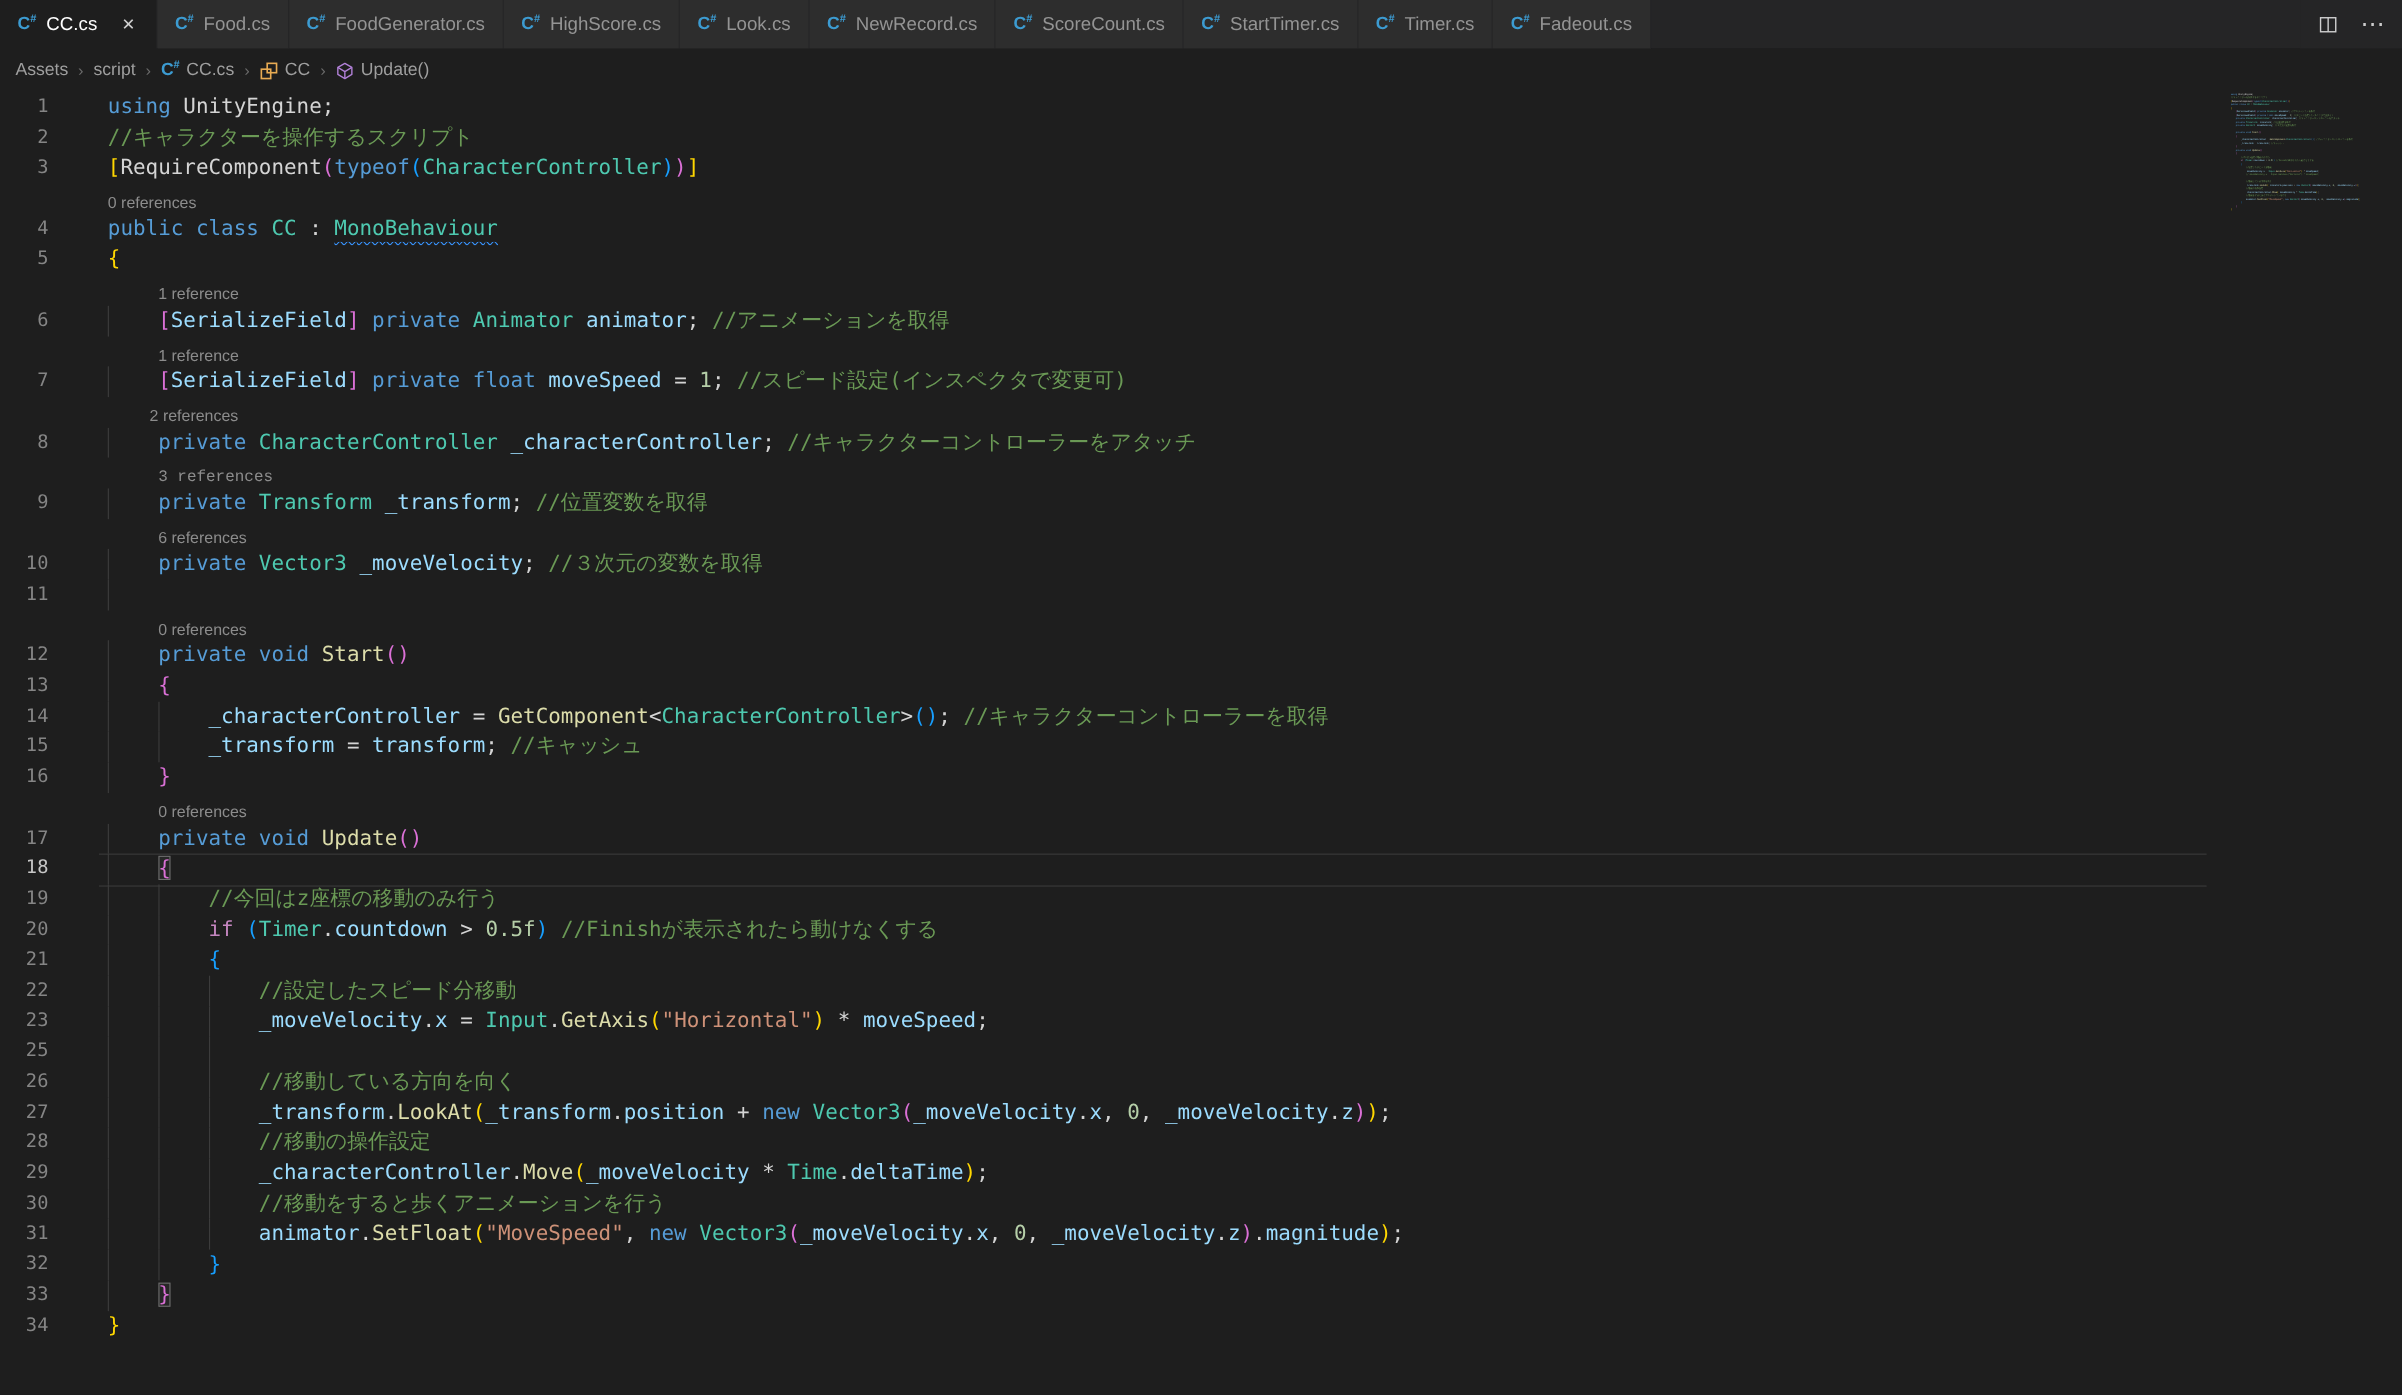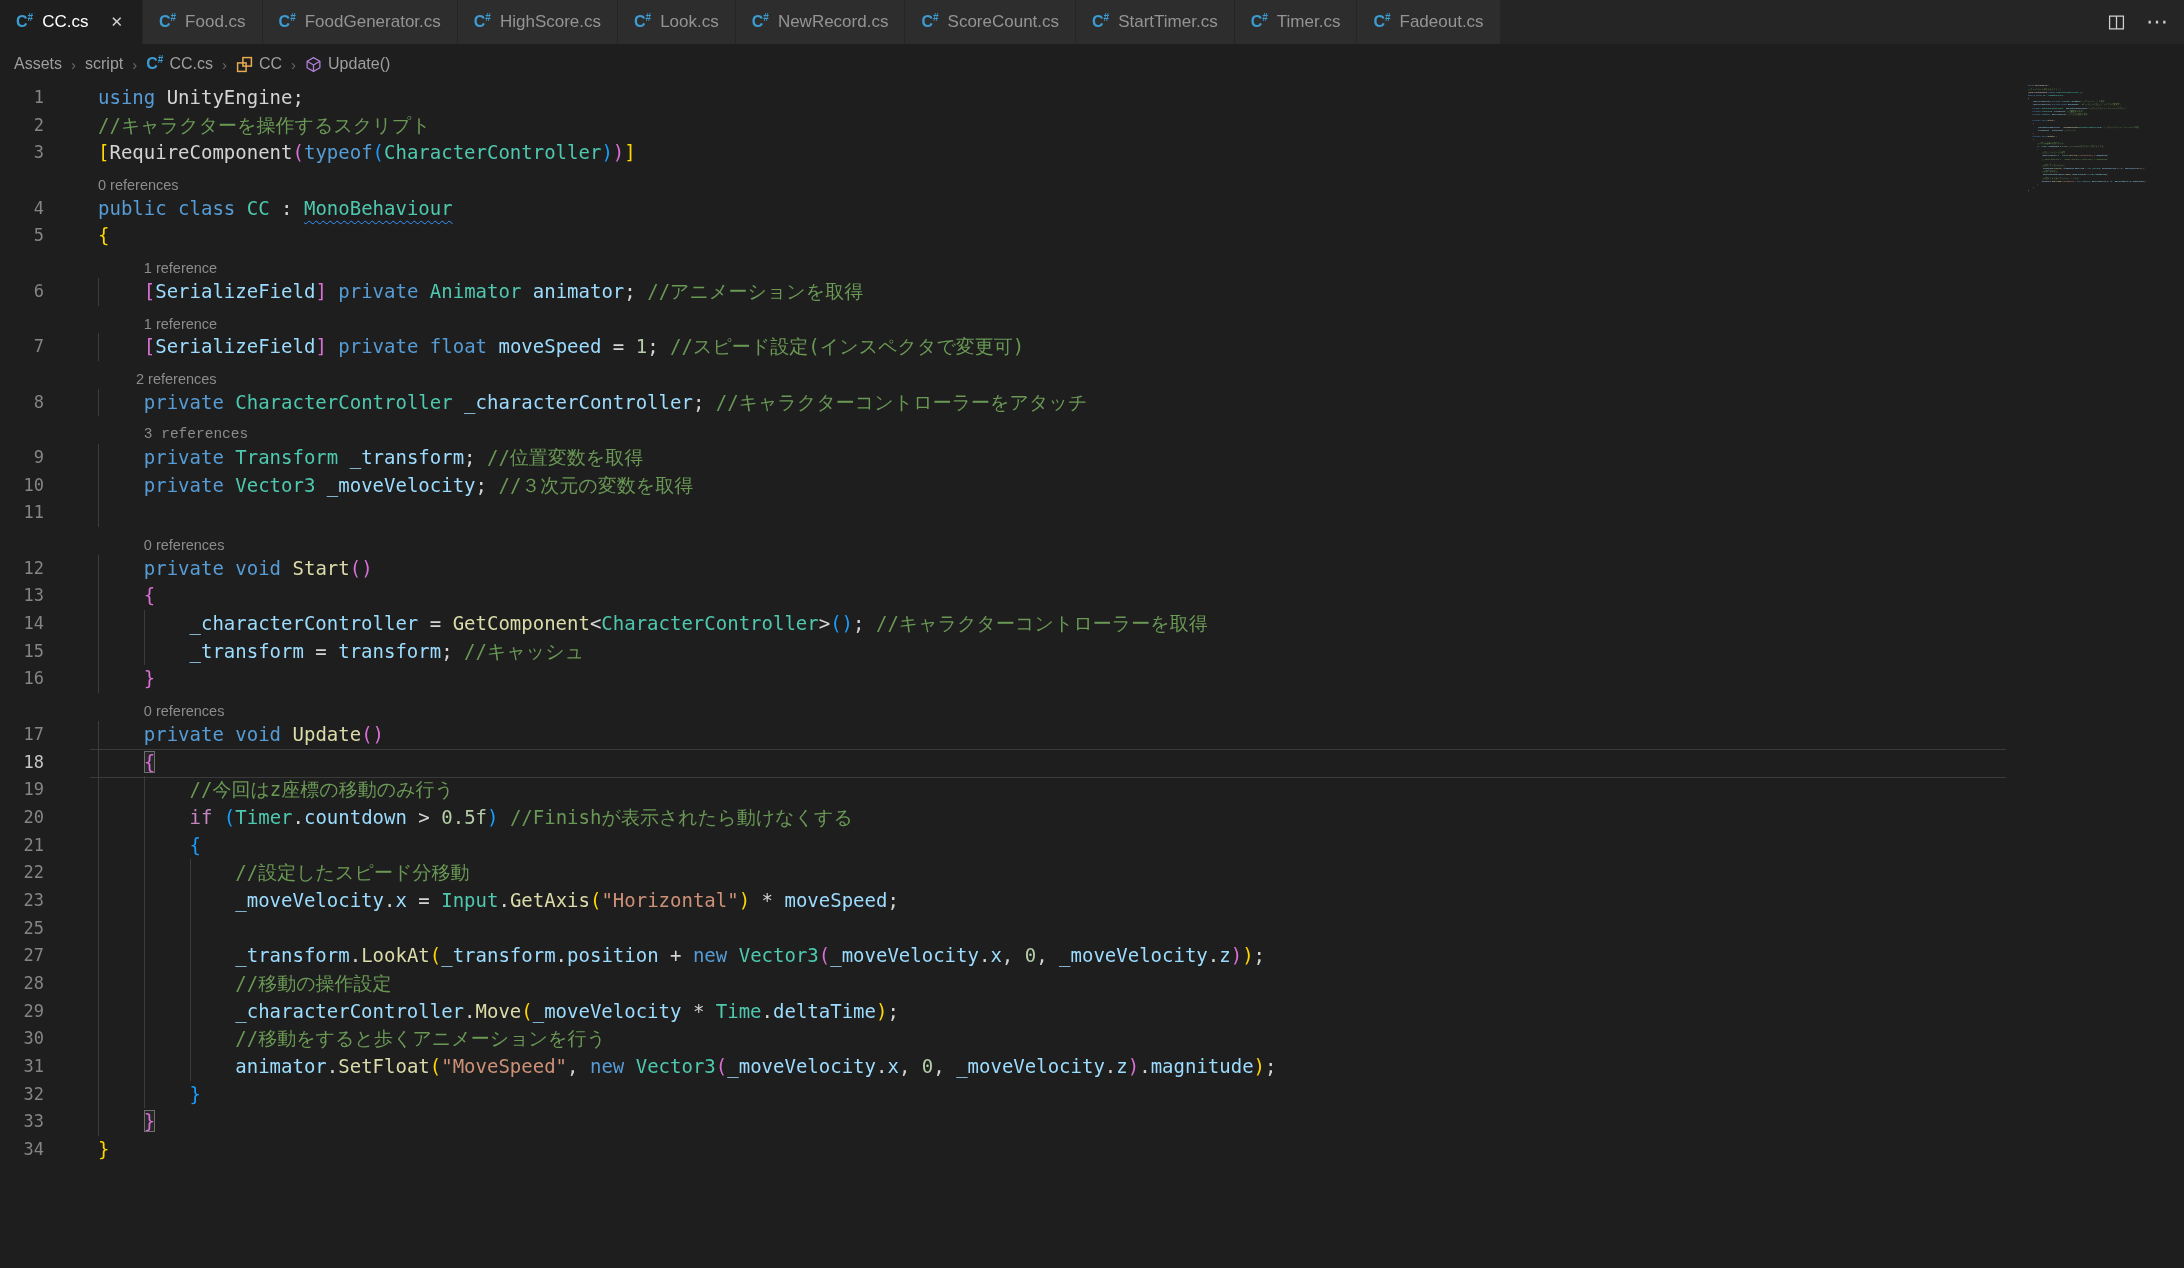--- a/index.html
+++ b/index.html
@@ -146,37 +146,39 @@
     <div class="row"><span class="ln">4</span><span class="content"><span style="color: rgb(86, 156, 214);">public</span><span style="color: rgb(212, 212, 212);"> </span><span style="color: rgb(86, 156, 214);">class</span><span style="color: rgb(212, 212, 212);"> </span><span style="color: rgb(78, 201, 176);">CC</span><span style="color: rgb(212, 212, 212);"> : </span><span class="sq" style="color: rgb(78, 201, 176);">MonoBehaviour</span></span></div>
     <div class="row"><span class="ln">5</span><span class="content"><span style="color: rgb(255, 215, 0);">{</span></span></div>
     <div class="row"><span class="lens" style="left: 143.8px;">1 reference</span></div>
     <div class="row"><span class="ln">6</span><span class="guide" style="left: 98px;"></span><span class="content"><span style="color: rgb(212, 212, 212);">    </span><span style="color: rgb(218, 112, 214);">[</span><span style="color: rgb(156, 220, 254);">SerializeField</span><span style="color: rgb(218, 112, 214);">]</span><span style="color: rgb(212, 212, 212);"> </span><span style="color: rgb(86, 156, 214);">private</span><span style="color: rgb(212, 212, 212);"> </span><span style="color: rgb(78, 201, 176);">Animator</span><span style="color: rgb(212, 212, 212);"> </span><span style="color: rgb(156, 220, 254);">animator</span><span style="color: rgb(212, 212, 212);">; </span><span style="color: rgb(106, 153, 85);">//アニメーションを取得</span></span></div>
     <div class="row"><span class="lens" style="left: 143.8px;">1 reference</span></div>
     <div class="row"><span class="ln">7</span><span class="guide" style="left: 98px;"></span><span class="content"><span style="color: rgb(212, 212, 212);">    </span><span style="color: rgb(218, 112, 214);">[</span><span style="color: rgb(156, 220, 254);">SerializeField</span><span style="color: rgb(218, 112, 214);">]</span><span style="color: rgb(212, 212, 212);"> </span><span style="color: rgb(86, 156, 214);">private</span><span style="color: rgb(212, 212, 212);"> </span><span style="color: rgb(86, 156, 214);">float</span><span style="color: rgb(212, 212, 212);"> </span><span style="color: rgb(156, 220, 254);">moveSpeed</span><span style="color: rgb(212, 212, 212);"> = </span><span style="color: rgb(181, 206, 168);">1</span><span style="color: rgb(212, 212, 212);">; </span><span style="color: rgb(106, 153, 85);">//スピード設定(インスペクタで変更可)</span></span></div>
     <div class="row"><span class="lens" style="left: 136px;">2 references</span></div>
     <div class="row"><span class="ln">8</span><span class="guide" style="left: 98px;"></span><span class="content"><span style="color: rgb(212, 212, 212);">    </span><span style="color: rgb(86, 156, 214);">private</span><span style="color: rgb(212, 212, 212);"> </span><span style="color: rgb(78, 201, 176);">CharacterController</span><span style="color: rgb(212, 212, 212);"> </span><span style="color: rgb(156, 220, 254);">_characterController</span><span style="color: rgb(212, 212, 212);">; </span><span style="color: rgb(106, 153, 85);">//キャラクターコントローラーをアタッチ</span></span></div>
     <div class="row"><span class="lens" style="left: 143.8px; font-family: Liberation Mono, monospace;">3 references</span></div>
     <div class="row"><span class="ln">9</span><span class="guide" style="left: 98px;"></span><span class="content"><span style="color: rgb(212, 212, 212);">    </span><span style="color: rgb(86, 156, 214);">private</span><span style="color: rgb(212, 212, 212);"> </span><span style="color: rgb(78, 201, 176);">Transform</span><span style="color: rgb(212, 212, 212);"> </span><span style="color: rgb(156, 220, 254);">_transform</span><span style="color: rgb(212, 212, 212);">; </span><span style="color: rgb(106, 153, 85);">//位置変数を取得</span></span></div>
+    <div class="row"><span class="lens" style="left: 143.8px;">6 references</span></div>
     <div class="row"><span class="ln">10</span><span class="guide" style="left: 98px;"></span><span class="content"><span style="color: rgb(212, 212, 212);">    </span><span style="color: rgb(86, 156, 214);">private</span><span style="color: rgb(212, 212, 212);"> </span><span style="color: rgb(78, 201, 176);">Vector3</span><span style="color: rgb(212, 212, 212);"> </span><span style="color: rgb(156, 220, 254);">_moveVelocity</span><span style="color: rgb(212, 212, 212);">; </span><span style="color: rgb(106, 153, 85);">//３次元の変数を取得</span></span></div>
     <div class="row"><span class="ln">11</span><span class="guide" style="left: 98px;"></span><span class="content"></span></div>
     <div class="row"><span class="lens" style="left: 143.8px;">0 references</span></div>
     <div class="row"><span class="ln">12</span><span class="guide" style="left: 98px;"></span><span class="content"><span style="color: rgb(212, 212, 212);">    </span><span style="color: rgb(86, 156, 214);">private</span><span style="color: rgb(212, 212, 212);"> </span><span style="color: rgb(86, 156, 214);">void</span><span style="color: rgb(212, 212, 212);"> </span><span style="color: rgb(220, 220, 170);">Start</span><span style="color: rgb(218, 112, 214);">(</span><span style="color: rgb(218, 112, 214);">)</span></span></div>
     <div class="row"><span class="ln">13</span><span class="guide" style="left: 98px;"></span><span class="content"><span style="color: rgb(212, 212, 212);">    </span><span style="color: rgb(218, 112, 214);">{</span></span></div>
     <div class="row"><span class="ln">14</span><span class="guide" style="left: 98px;"></span><span class="guide" style="left: 143.8px;"></span><span class="content"><span style="color: rgb(212, 212, 212);">        </span><span style="color: rgb(156, 220, 254);">_characterController</span><span style="color: rgb(212, 212, 212);"> = </span><span style="color: rgb(220, 220, 170);">GetComponent</span><span style="color: rgb(212, 212, 212);">&lt;</span><span style="color: rgb(78, 201, 176);">CharacterController</span><span style="color: rgb(212, 212, 212);">&gt;</span><span style="color: rgb(23, 159, 255);">(</span><span style="color: rgb(23, 159, 255);">)</span><span style="color: rgb(212, 212, 212);">; </span><span style="color: rgb(106, 153, 85);">//キャラクターコントローラーを取得</span></span></div>
     <div class="row"><span class="ln">15</span><span class="guide" style="left: 98px;"></span><span class="guide" style="left: 143.8px;"></span><span class="content"><span style="color: rgb(212, 212, 212);">        </span><span style="color: rgb(156, 220, 254);">_transform</span><span style="color: rgb(212, 212, 212);"> = </span><span style="color: rgb(156, 220, 254);">transform</span><span style="color: rgb(212, 212, 212);">; </span><span style="color: rgb(106, 153, 85);">//キャッシュ</span></span></div>
     <div class="row"><span class="ln">16</span><span class="guide" style="left: 98px;"></span><span class="content"><span style="color: rgb(212, 212, 212);">    </span><span style="color: rgb(218, 112, 214);">}</span></span></div>
     <div class="row"><span class="lens" style="left: 143.8px;">0 references</span></div>
     <div class="row"><span class="ln">17</span><span class="guide" style="left: 98px;"></span><span class="content"><span style="color: rgb(212, 212, 212);">    </span><span style="color: rgb(86, 156, 214);">private</span><span style="color: rgb(212, 212, 212);"> </span><span style="color: rgb(86, 156, 214);">void</span><span style="color: rgb(212, 212, 212);"> </span><span style="color: rgb(220, 220, 170);">Update</span><span style="color: rgb(218, 112, 214);">(</span><span style="color: rgb(218, 112, 214);">)</span></span></div>
     <div class="row cur"><span class="ln">18</span><span class="guide" style="left: 98px;"></span><span class="content"><span style="color: rgb(212, 212, 212);">    </span><span class="mb" style="color: rgb(218, 112, 214);">{</span></span></div>
     <div class="row"><span class="ln">19</span><span class="guide" style="left: 98px;"></span><span class="guide" style="left: 143.8px;"></span><span class="content"><span style="color: rgb(212, 212, 212);">        </span><span style="color: rgb(106, 153, 85);">//今回はz座標の移動のみ行う</span></span></div>
     <div class="row"><span class="ln">20</span><span class="guide" style="left: 98px;"></span><span class="guide" style="left: 143.8px;"></span><span class="content"><span style="color: rgb(212, 212, 212);">        </span><span style="color: rgb(197, 134, 192);">if</span><span style="color: rgb(212, 212, 212);"> </span><span style="color: rgb(23, 159, 255);">(</span><span style="color: rgb(78, 201, 176);">Timer</span><span style="color: rgb(212, 212, 212);">.</span><span style="color: rgb(156, 220, 254);">countdown</span><span style="color: rgb(212, 212, 212);"> &gt; </span><span style="color: rgb(181, 206, 168);">0.5f</span><span style="color: rgb(23, 159, 255);">)</span><span style="color: rgb(212, 212, 212);"> </span><span style="color: rgb(106, 153, 85);">//Finishが表示されたら動けなくする</span></span></div>
     <div class="row"><span class="ln">21</span><span class="guide" style="left: 98px;"></span><span class="guide" style="left: 143.8px;"></span><span class="content"><span style="color: rgb(212, 212, 212);">        </span><span style="color: rgb(23, 159, 255);">{</span></span></div>
     <div class="row"><span class="ln">22</span><span class="guide" style="left: 98px;"></span><span class="guide" style="left: 143.8px;"></span><span class="guide" style="left: 189.6px;"></span><span class="content"><span style="color: rgb(212, 212, 212);">            </span><span style="color: rgb(106, 153, 85);">//設定したスピード分移動</span></span></div>
     <div class="row"><span class="ln">23</span><span class="guide" style="left: 98px;"></span><span class="guide" style="left: 143.8px;"></span><span class="guide" style="left: 189.6px;"></span><span class="content"><span style="color: rgb(212, 212, 212);">            </span><span style="color: rgb(156, 220, 254);">_moveVelocity</span><span style="color: rgb(212, 212, 212);">.</span><span style="color: rgb(156, 220, 254);">x</span><span style="color: rgb(212, 212, 212);"> = </span><span style="color: rgb(78, 201, 176);">Input</span><span style="color: rgb(212, 212, 212);">.</span><span style="color: rgb(220, 220, 170);">GetAxis</span><span style="color: rgb(255, 215, 0);">(</span><span style="color: rgb(206, 145, 120);">"Horizontal"</span><span style="color: rgb(255, 215, 0);">)</span><span style="color: rgb(212, 212, 212);"> * </span><span style="color: rgb(156, 220, 254);">moveSpeed</span><span style="color: rgb(212, 212, 212);">;</span></span></div>
     <div class="row"><span class="ln">25</span><span class="guide" style="left: 98px;"></span><span class="guide" style="left: 143.8px;"></span><span class="guide" style="left: 189.6px;"></span><span class="content"></span></div>
+    <div class="row"><span class="ln">26</span><span class="guide" style="left: 98px;"></span><span class="guide" style="left: 143.8px;"></span><span class="guide" style="left: 189.6px;"></span><span class="content"><span style="color: rgb(212, 212, 212);">            </span><span style="color: rgb(106, 153, 85);">//移動している方向を向く</span></span></div>
     <div class="row"><span class="ln">27</span><span class="guide" style="left: 98px;"></span><span class="guide" style="left: 143.8px;"></span><span class="guide" style="left: 189.6px;"></span><span class="content"><span style="color: rgb(212, 212, 212);">            </span><span style="color: rgb(156, 220, 254);">_transform</span><span style="color: rgb(212, 212, 212);">.</span><span style="color: rgb(220, 220, 170);">LookAt</span><span style="color: rgb(255, 215, 0);">(</span><span style="color: rgb(156, 220, 254);">_transform</span><span style="color: rgb(212, 212, 212);">.</span><span style="color: rgb(156, 220, 254);">position</span><span style="color: rgb(212, 212, 212);"> + </span><span style="color: rgb(86, 156, 214);">new</span><span style="color: rgb(212, 212, 212);"> </span><span style="color: rgb(78, 201, 176);">Vector3</span><span style="color: rgb(218, 112, 214);">(</span><span style="color: rgb(156, 220, 254);">_moveVelocity</span><span style="color: rgb(212, 212, 212);">.</span><span style="color: rgb(156, 220, 254);">x</span><span style="color: rgb(212, 212, 212);">, </span><span style="color: rgb(181, 206, 168);">0</span><span style="color: rgb(212, 212, 212);">, </span><span style="color: rgb(156, 220, 254);">_moveVelocity</span><span style="color: rgb(212, 212, 212);">.</span><span style="color: rgb(156, 220, 254);">z</span><span style="color: rgb(218, 112, 214);">)</span><span style="color: rgb(255, 215, 0);">)</span><span style="color: rgb(212, 212, 212);">;</span></span></div>
     <div class="row"><span class="ln">28</span><span class="guide" style="left: 98px;"></span><span class="guide" style="left: 143.8px;"></span><span class="guide" style="left: 189.6px;"></span><span class="content"><span style="color: rgb(212, 212, 212);">            </span><span style="color: rgb(106, 153, 85);">//移動の操作設定</span></span></div>
     <div class="row"><span class="ln">29</span><span class="guide" style="left: 98px;"></span><span class="guide" style="left: 143.8px;"></span><span class="guide" style="left: 189.6px;"></span><span class="content"><span style="color: rgb(212, 212, 212);">            </span><span style="color: rgb(156, 220, 254);">_characterController</span><span style="color: rgb(212, 212, 212);">.</span><span style="color: rgb(220, 220, 170);">Move</span><span style="color: rgb(255, 215, 0);">(</span><span style="color: rgb(156, 220, 254);">_moveVelocity</span><span style="color: rgb(212, 212, 212);"> * </span><span style="color: rgb(78, 201, 176);">Time</span><span style="color: rgb(212, 212, 212);">.</span><span style="color: rgb(156, 220, 254);">deltaTime</span><span style="color: rgb(255, 215, 0);">)</span><span style="color: rgb(212, 212, 212);">;</span></span></div>
     <div class="row"><span class="ln">30</span><span class="guide" style="left: 98px;"></span><span class="guide" style="left: 143.8px;"></span><span class="guide" style="left: 189.6px;"></span><span class="content"><span style="color: rgb(212, 212, 212);">            </span><span style="color: rgb(106, 153, 85);">//移動をすると歩くアニメーションを行う</span></span></div>
     <div class="row"><span class="ln">31</span><span class="guide" style="left: 98px;"></span><span class="guide" style="left: 143.8px;"></span><span class="guide" style="left: 189.6px;"></span><span class="content"><span style="color: rgb(212, 212, 212);">            </span><span style="color: rgb(156, 220, 254);">animator</span><span style="color: rgb(212, 212, 212);">.</span><span style="color: rgb(220, 220, 170);">SetFloat</span><span style="color: rgb(255, 215, 0);">(</span><span style="color: rgb(206, 145, 120);">"MoveSpeed"</span><span style="color: rgb(212, 212, 212);">, </span><span style="color: rgb(86, 156, 214);">new</span><span style="color: rgb(212, 212, 212);"> </span><span style="color: rgb(78, 201, 176);">Vector3</span><span style="color: rgb(218, 112, 214);">(</span><span style="color: rgb(156, 220, 254);">_moveVelocity</span><span style="color: rgb(212, 212, 212);">.</span><span style="color: rgb(156, 220, 254);">x</span><span style="color: rgb(212, 212, 212);">, </span><span style="color: rgb(181, 206, 168);">0</span><span style="color: rgb(212, 212, 212);">, </span><span style="color: rgb(156, 220, 254);">_moveVelocity</span><span style="color: rgb(212, 212, 212);">.</span><span style="color: rgb(156, 220, 254);">z</span><span style="color: rgb(218, 112, 214);">)</span><span style="color: rgb(212, 212, 212);">.</span><span style="color: rgb(156, 220, 254);">magnitude</span><span style="color: rgb(255, 215, 0);">)</span><span style="color: rgb(212, 212, 212);">;</span></span></div>
     <div class="row"><span class="ln">32</span><span class="guide" style="left: 98px;"></span><span class="guide" style="left: 143.8px;"></span><span class="content"><span style="color: rgb(212, 212, 212);">        </span><span style="color: rgb(23, 159, 255);">}</span></span></div>
     <div class="row"><span class="ln">33</span><span class="guide" style="left: 98px;"></span><span class="content"><span style="color: rgb(212, 212, 212);">    </span><span class="mb" style="color: rgb(218, 112, 214);">}</span></span></div>
     <div class="row"><span class="ln">34</span><span class="content"><span style="color: rgb(255, 215, 0);">}</span></span></div>
   </div>
 

